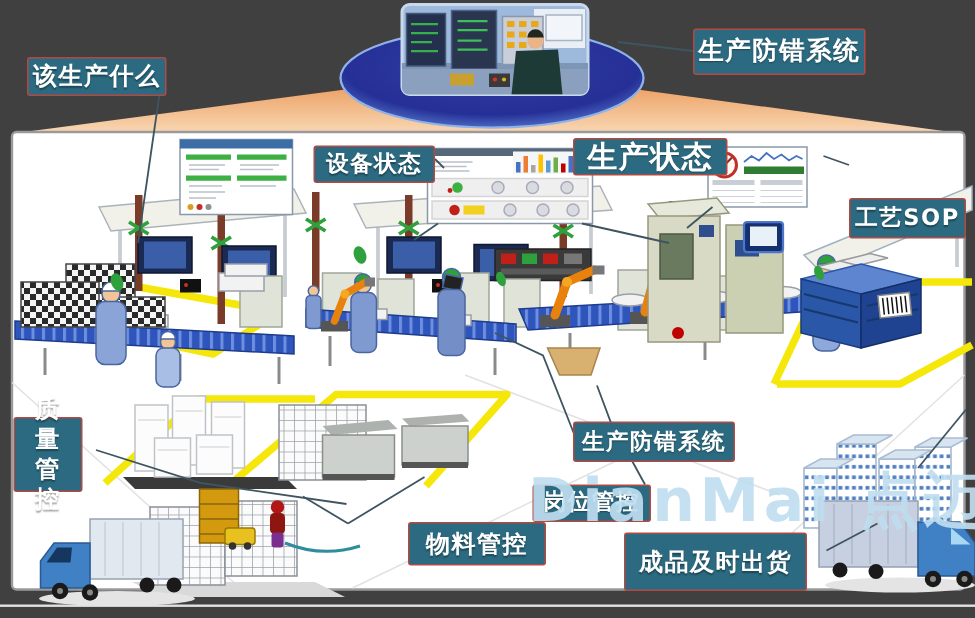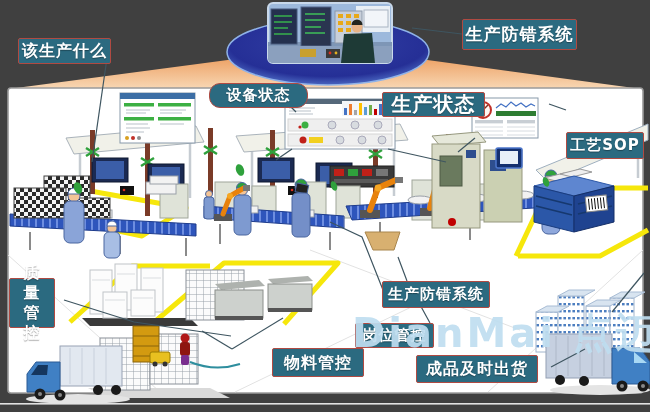--- a/index.html
+++ b/index.html
@@ -5,28 +5,28 @@
   html,body{margin:0;padding:0;background:#fff;}
   #stage{position:relative;width:650px;height:412px;overflow:hidden;background:#404040;
          font-family:"DejaVu Sans","Liberation Sans",sans-serif;}
   #stage svg{position:absolute;left:0;top:0;}
   .callout{position:absolute;z-index:6;background:#2B6A80;border:1px solid #B04A42;border-radius:2px;
            color:#fff;font-weight:bold;display:flex;align-items:center;justify-content:center;
            text-align:center;box-sizing:border-box;line-height:1.25;letter-spacing:1px;
            font-size:16px;text-shadow:0 1px 1px rgba(0,0,0,.35);}
   #lbl-produce-what{left:18px;top:38px;width:93px;height:26px;}
   #lbl-overall{left:462px;top:19px;width:115px;height:31px;font-size:17px;}
-  #lbl-equipment{left:209px;top:83px;width:99px;height:25px;font-size:15px;border-radius:11px;}
+  #lbl-equipment{left:209px;top:97px;width:81px;height:25px;font-size:15px;}
   #lbl-prodstatus{left:382px;top:92px;width:103px;height:25px;font-size:20px;}
   #lbl-sop{left:566px;top:96px;width:78px;height:27px;font-size:15px;margin-top:36px;}
   #lbl-quality{left:9px;top:278px;width:46px;height:50px;padding:2px 6px;}
   #lbl-errorproof{left:382px;top:281px;width:108px;height:27px;font-size:15px;}
   #lbl-station{left:355px;top:323px;width:79px;height:25px;font-size:15px;font-family:Liberation Serif, serif;}
   #lbl-material{left:228px;top:348px;width:92px;height:29px;margin-left:44px;}
-  #lbl-shipment{left:416px;top:355px;width:122px;height:28px;}
+  #lbl-shipment{left:416px;top:355px;width:122px;height:39px;}
   #watermark{position:absolute;z-index:9;left:352px;top:306px;font-size:40px;font-weight:bold;
              letter-spacing:3px;color:#BFDEF0;opacity:.92;pointer-events:none;white-space:nowrap;}
 </style>
 </head>
 <body>
 
 <div id="stage">
 
 <svg width="650" height="412" viewBox="0 0 650 412">
   <defs>

